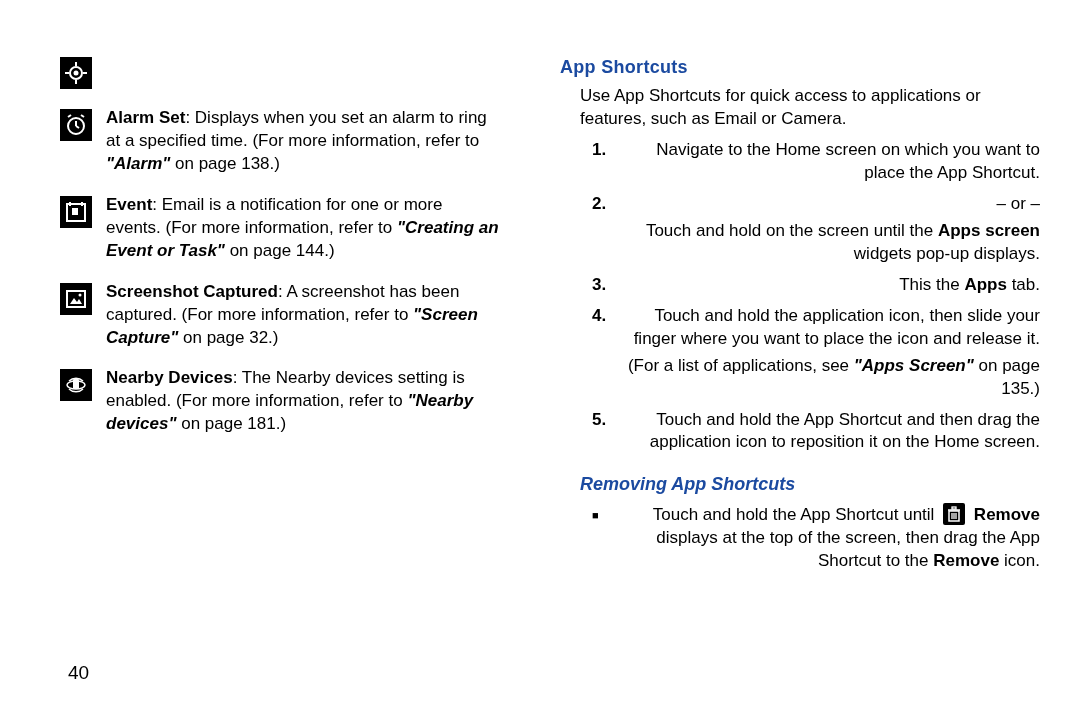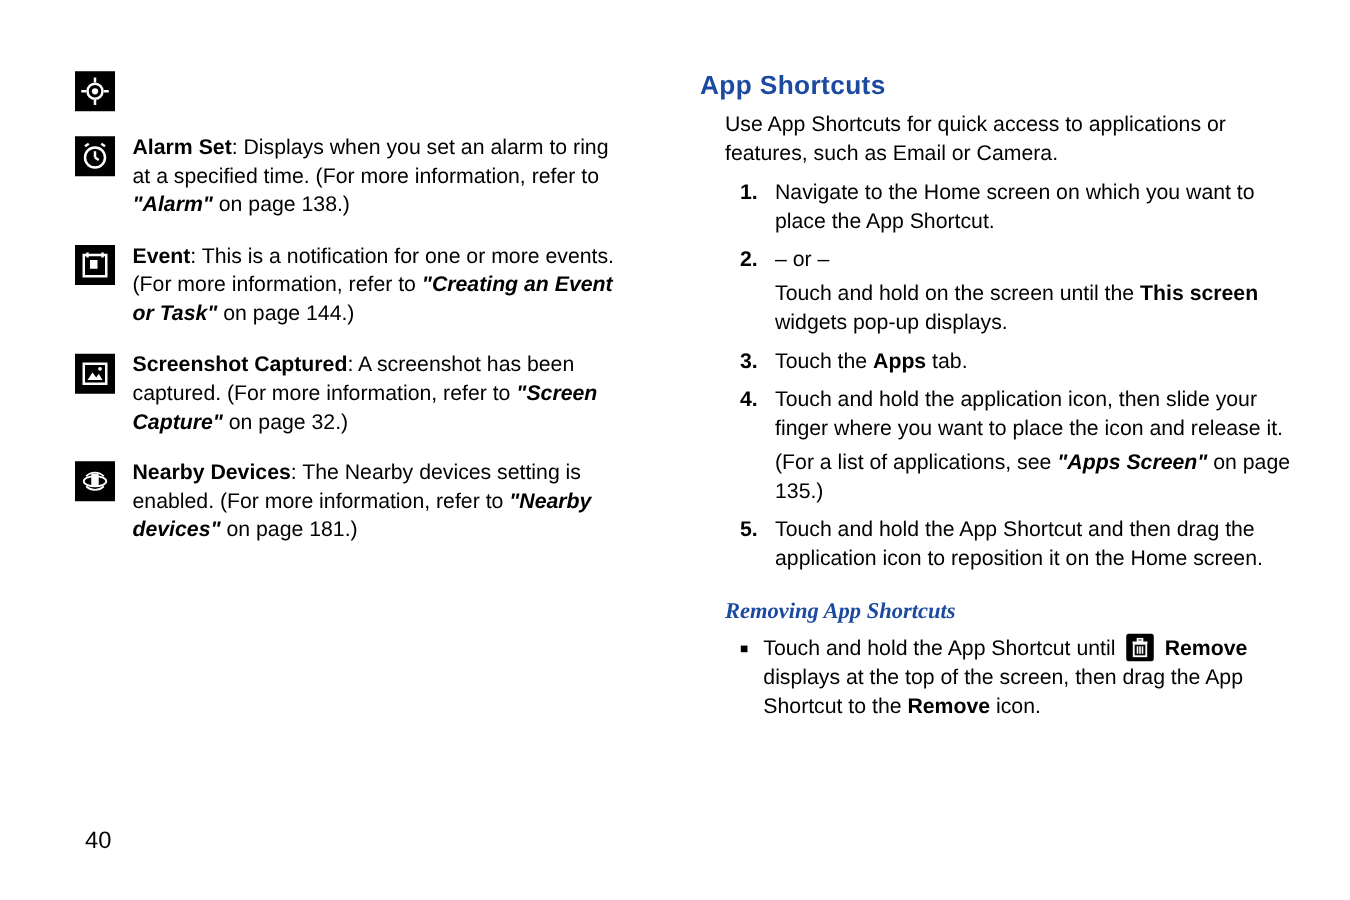--- a/index.html
+++ b/index.html
@@ -29,39 +29,39 @@
     display:flex;align-items:center;justify-content:center;
     margin-top:2px;
   }
   .icon svg{display:block;}
   .desc{flex:1;}
   .b{font-weight:bold;}
   .bi{font-weight:bold;font-style:italic;}
   h2.section{
     font-family:Arial,Helvetica,sans-serif;
     font-weight:900;
-    font-size:21px;
+    font-size:18px;
     color:#1b4aa0;
     margin:0 0 6px 0;
     letter-spacing:0.3px;
   }
   h3.sub{
-    font-family:Liberation Serif, serif;
+    font-family:Liberation Sans, sans-serif;
     font-weight:900;
     font-style:italic;
     font-size:18px;
     color:#1b4aa0;
     margin:14px 0 6px 20px;
   }
   .intro{margin:0 0 8px 20px;}
   .steps{margin:0 0 0 32px;}
   .step{display:flex;gap:10px;margin-bottom:4px;}
   .step-num{font-weight:bold;white-space:nowrap;min-width:18px;}
   .step-body{flex:1;}
-  .step-body p{margin:0 0 4px 0;}
+  .step-body p{margin:0 0 4px 0;text-align:right;}
   .bullet-row{display:flex;gap:12px;margin-left:32px;}
   .bullet-sq{font-size:11px;line-height:24px;}
   .apps-icon{
     display:inline-block;width:20px;height:20px;vertical-align:-4px;
     background:#3a5a9e;border-radius:2px;margin:0 4px;position:relative;
   }
   .apps-icon::before{
     content:"";position:absolute;inset:3px;
     background:
       radial-gradient(circle,#fff 1px,transparent 1.2px) 0 0/5px 5px;
@@ -116,21 +116,21 @@
     <div class="icon-row">
       <div class="icon">
         <svg width="24" height="24" viewBox="0 0 24 24">
             <rect x="3" y="4" width="18" height="17" fill="none" stroke="#fff" stroke-width="2"></rect>
             <rect x="8" y="8" width="6" height="7" fill="#fff"></rect>
             <line x1="6" y1="2" x2="6" y2="6" stroke="#fff" stroke-width="2"></line>
             <line x1="18" y1="2" x2="18" y2="6" stroke="#fff" stroke-width="2"></line>
           </svg>
       </div>
       <div class="desc">
-        <span class="b">Event</span><span>: This is a notification for one or more events. (For more information, refer to </span><span class="bi">"Creating an Event or Task"</span><span> on page 144.)</span>
+        <span class="b">Event</span><span>: Email is a notification for one or more events. (For more information, refer to </span><span class="bi">"Creating an Event or Task"</span><span> on page 144.)</span>
       </div>
     </div>
 
     <div class="icon-row">
       <div class="icon">
         <svg width="24" height="24" viewBox="0 0 24 24">
             <rect x="3" y="4" width="18" height="16" fill="none" stroke="#fff" stroke-width="2"></rect>
             <polygon points="6,17 10,11 13,15 15,12 18,17" fill="#fff"></polygon>
             <circle cx="16" cy="8" r="1.5" fill="#fff"></circle>
           </svg>
@@ -165,28 +165,28 @@
         <div class="step-num">1.</div>
         <div class="step-body">
             <p>Navigate to the Home screen on which you want to place the App Shortcut.</p>
           </div>
       </div>
 
       <div class="step">
         <div class="step-num">2.</div>
         <div class="step-body">
           <p>– or –</p>
-          <p><span>Touch and hold on the screen until the </span><span class="b">This screen</span><span> widgets pop-up displays.</span></p>
+          <p><span>Touch and hold on the screen until the </span><span class="b">Apps screen</span><span> widgets pop-up displays.</span></p>
         </div>
       </div>
 
       <div class="step">
         <div class="step-num">3.</div>
         <div class="step-body">
-          <p><span>Touch the </span><span class="b">Apps</span><span> tab.</span></p>
+          <p><span>This the </span><span class="b">Apps</span><span> tab.</span></p>
         </div>
       </div>
 
       <div class="step">
         <div class="step-num">4.</div>
         <div class="step-body">
           <p>Touch and hold the application icon, then slide your finger where you want to place the icon and release it.</p>
           <p><span>(For a list of applications, see </span><span class="bi">"Apps Screen"</span><span> on page 135.)</span></p>
         </div>
       </div>

